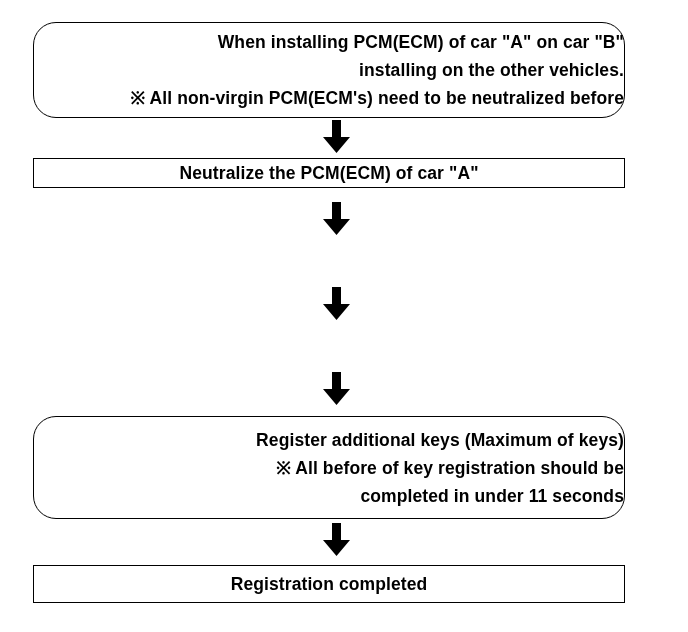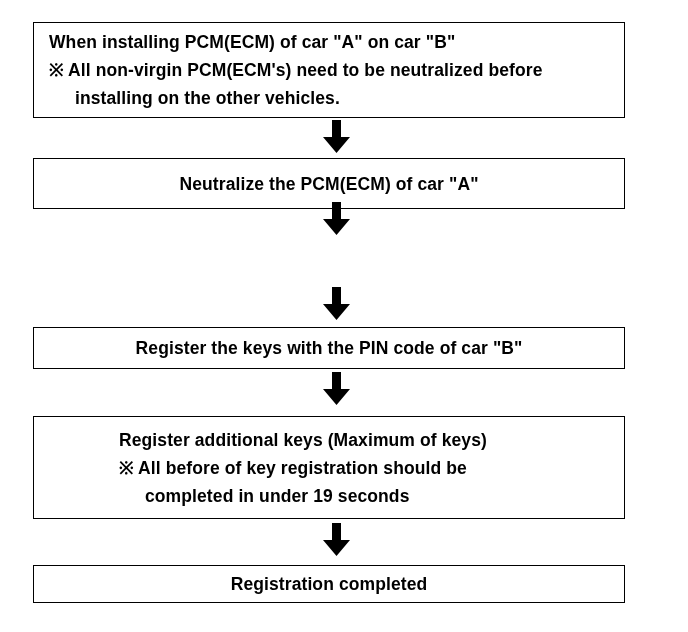--- a/index.html
+++ b/index.html
@@ -27,21 +27,22 @@
     border: 1px solid #000000;
     background: #ffffff;
     display: flex;
     flex-direction: column;
     justify-content: center;
   }
   .flow-box.centered {
     align-items: center;
   }
   .flow-box.left-block {
-    align-items: flex-start;
+    align-items: flex-end;
+    border-radius: 23px;
   }
   .box-line {
     font-size: 17.5px;
     font-weight: bold;
     line-height: 28px;
     letter-spacing: 0.1px;
     white-space: pre;
     color: #000000;
   }
   
@@ -55,21 +56,21 @@
 
   
   #box-5 {
     top: 416px;
     height: 103px;
     padding-left: 85px;
   }
   #box-5 .box-line { text-align: left; }
   #box-5 .indent { padding-left: 26px; }
 
-  #box-2 { top: 158px; height: 51px; }
+  #box-2 { top: 158px; height: 30px; }
   #box-3 { top: 242px; height: 42px; }
   #box-4 { top: 327px; height: 42px; }
   #box-6 { top: 565px; height: 38px; }
 
   .arrow {
     position: absolute;
     left: 320px;
     width: 33px;
     height: 33px;
   }
@@ -81,22 +82,22 @@
   #arrow-4 { top: 372px; }
   #arrow-5 { top: 523px; }
 </style>
 </head>
 <body>
 
 <div id="canvas">
 
   <div class="flow-box left-block" id="box-1">
     <div class="box-line">When installing PCM(ECM) of car "A" on car "B"</div>
+    <div class="box-line indent">installing on the other vehicles.</div>
     <div class="box-line">※ All non-virgin PCM(ECM's) need to be neutralized before</div>
-    <div class="box-line indent">installing on the other vehicles.</div>
   </div>
 
   <div class="arrow" id="arrow-1">
     <svg viewBox="0 0 33 33" xmlns="http://www.w3.org/2000/svg" aria-hidden="true">
       <path d="M12 0 H21 V17 H30 L16.5 33 L3 17 H12 Z" fill="#000000"></path>
     </svg>
   </div>
 
   <div class="flow-box centered" id="box-2">
     <div class="box-line">Neutralize the PCM(ECM) of car "A"</div>
@@ -108,34 +109,31 @@
     </svg>
   </div>
 
 
   <div class="arrow" id="arrow-3">
     <svg viewBox="0 0 33 33" xmlns="http://www.w3.org/2000/svg" aria-hidden="true">
       <path d="M12 0 H21 V17 H30 L16.5 33 L3 17 H12 Z" fill="#000000"></path>
     </svg>
   </div>
 
-  <div class="flow-box centered" id="box-4">
-    <div class="box-line">Register the keys with the PIN code of car "B"</div>
-  </div>
 
   <div class="arrow" id="arrow-4">
     <svg viewBox="0 0 33 33" xmlns="http://www.w3.org/2000/svg" aria-hidden="true">
       <path d="M12 0 H21 V17 H30 L16.5 33 L3 17 H12 Z" fill="#000000"></path>
     </svg>
   </div>
 
   <div class="flow-box left-block" id="box-5">
     <div class="box-line">Register additional keys (Maximum of keys)</div>
     <div class="box-line">※ All before of key registration should be</div>
-    <div class="box-line indent">completed in under 19 seconds</div>
+    <div class="box-line indent">completed in under 11 seconds</div>
   </div>
 
   <div class="arrow" id="arrow-5">
     <svg viewBox="0 0 33 33" xmlns="http://www.w3.org/2000/svg" aria-hidden="true">
       <path d="M12 0 H21 V17 H30 L16.5 33 L3 17 H12 Z" fill="#000000"></path>
     </svg>
   </div>
 
   <div class="flow-box centered" id="box-6">
     <div class="box-line">Registration completed</div>

